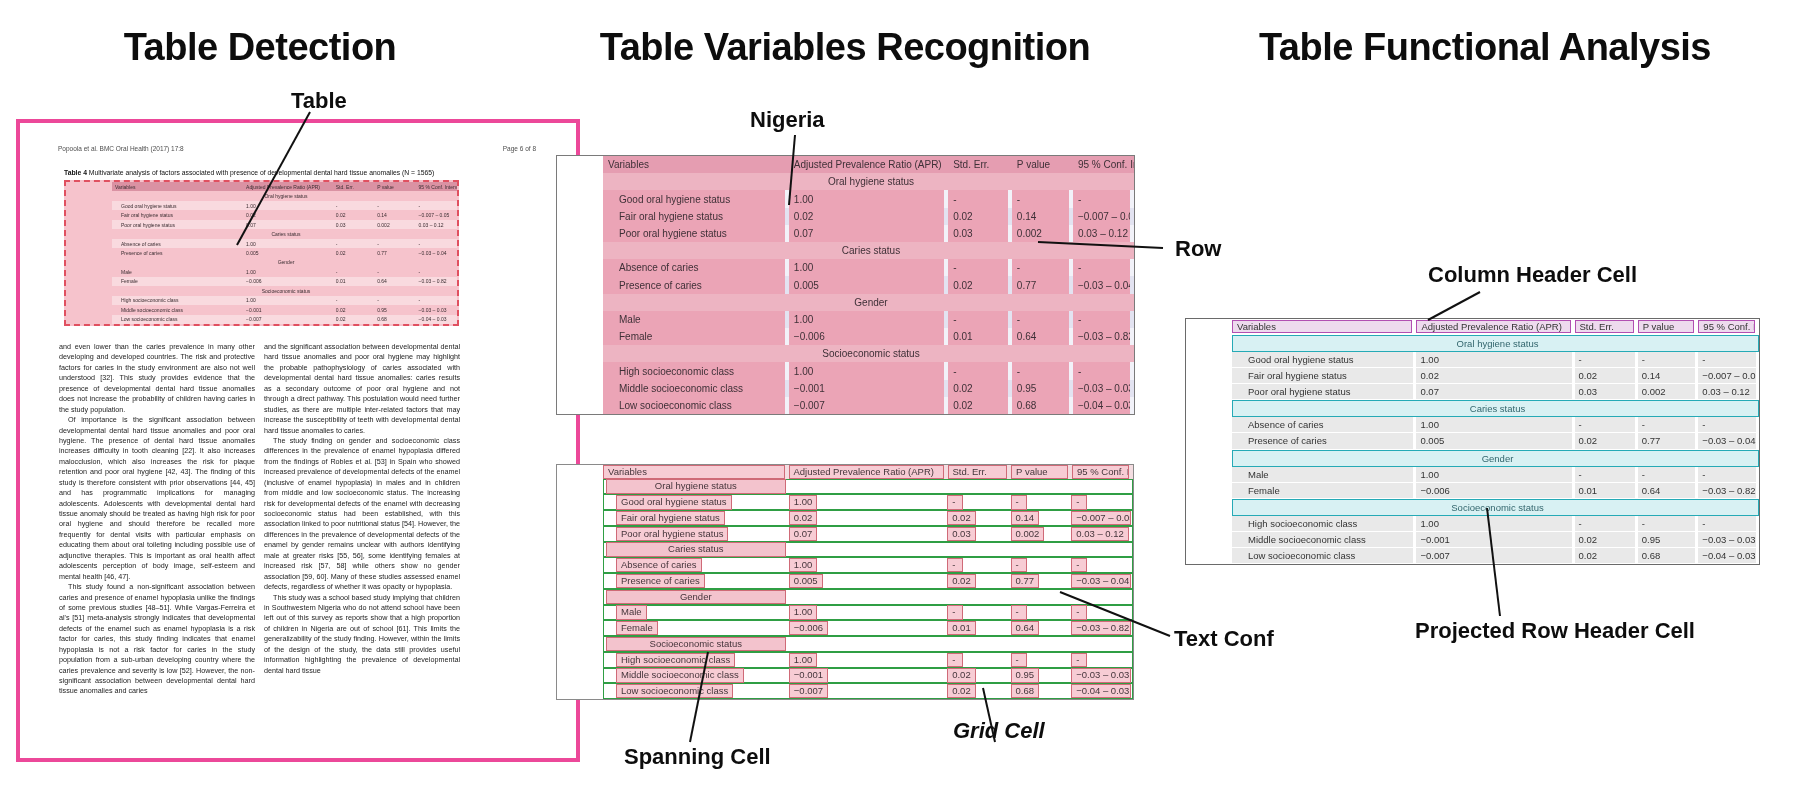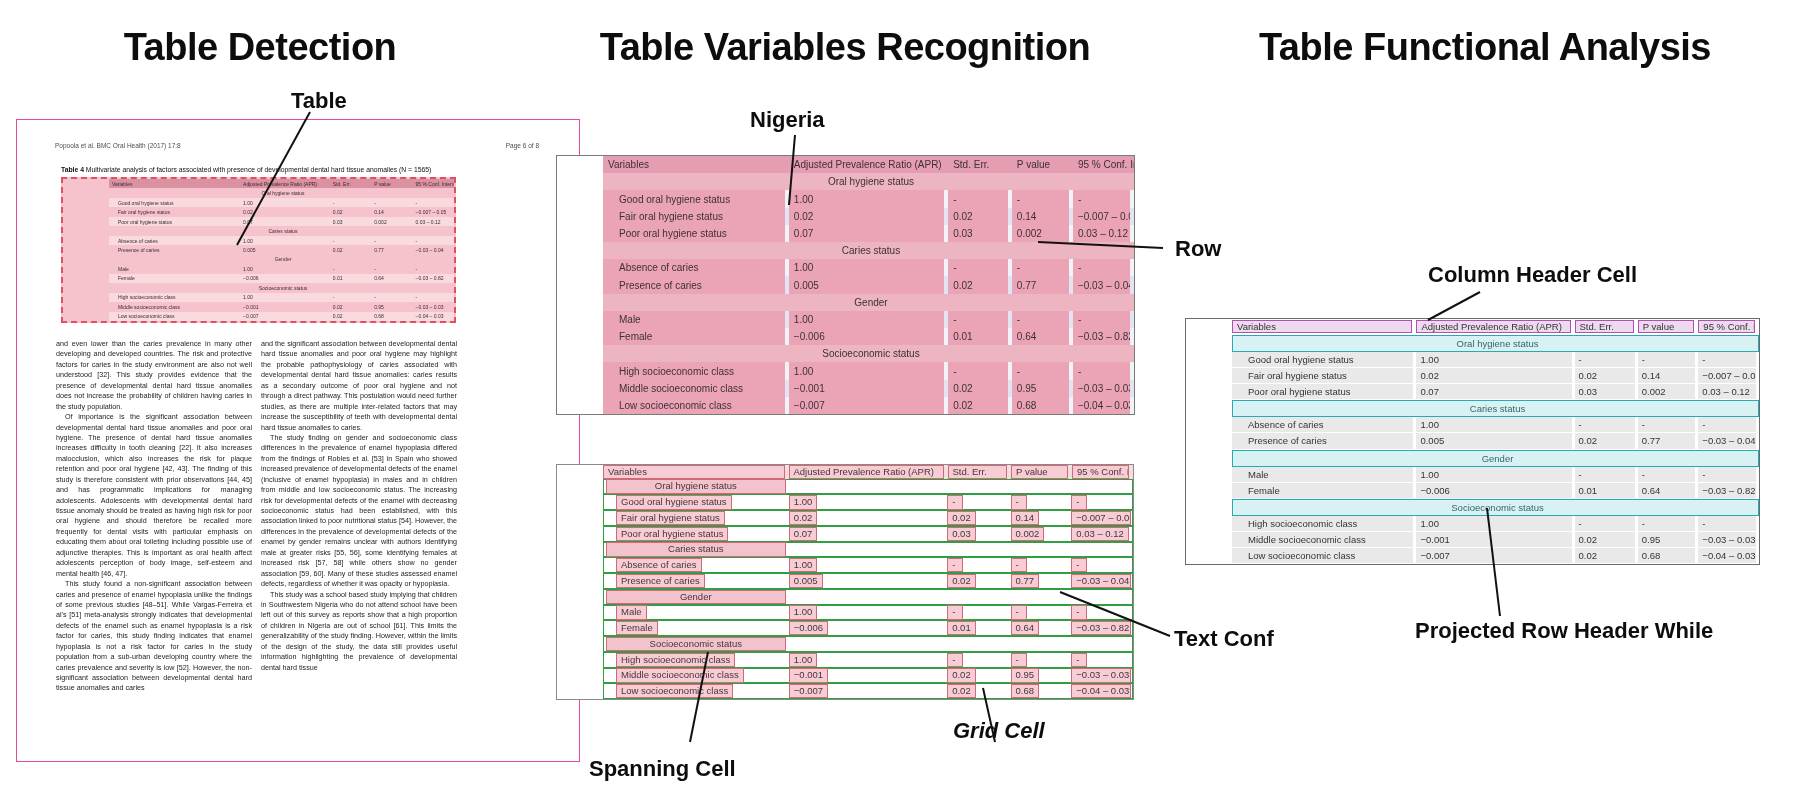--- a/index.html
+++ b/index.html
@@ -11,21 +11,21 @@
   #title-detection  { left:0;      width:520px; }
   #title-structure  { left:555px;  width:580px; }
   #title-functional { left:1200px; width:570px; }
 
   .ann { position:absolute; font-size:22px; font-weight:bold; color:#0d0d0d; white-space:nowrap; }
 
   svg.overlay { position:absolute; left:0; top:0; pointer-events:none; z-index:50; }
 
   
   #doc-page { position:absolute; left:16px; top:119px; width:564px; height:643px;
-              background:#fff; border:1px solid #ec4899;padding-left:13px; }
+              background:#fff; border:4px solid #ec4899;padding-left:13px; }
   #doc-header { position:absolute; top:22px; left:38px; right:40px; display:flex;
                 justify-content:space-between; font-size:6.5px; color:#4d4d4d; }
   #doc-caption { position:absolute; top:46px; left:44px; width:402px; font-size:6.8px; color:#111; }
   #doc-body { position:absolute; left:39px; top:219px; width:402px; height:402px; display:flex; gap:9px; }
   .doc-col { width:196px; height:100%; overflow:hidden; font-size:7.2px; line-height:1.45;
              text-align:justify; color:#1c1c1c; }
   .doc-col p { margin:0; text-indent:9px; }
   .doc-col p:first-child { text-indent:0; }
 
   
@@ -85,25 +85,25 @@
 </head>
 <body>
 
 <div class="title" id="title-detection">Table Detection</div>
 <div class="title" id="title-structure">Table Variables Recognition</div>
 <div class="title" id="title-functional">Table Functional Analysis</div>
 
 <div class="ann" style="left:283px;  top:88px;margin-left:8px;">Table</div>
 <div class="ann" style="left:750px;  top:107px;">Nigeria</div>
 <div class="ann" style="left:1167px; top:236px;margin-left:8px;">Row</div>
-<div class="ann" style="left:589px;  top:744px;margin-top:12px;">Spanning Cell</div>
+<div class="ann" style="left:624px;  top:744px;">Spanning Cell</div>
 <div class="ann" style="left:953px;  top:718px;font-style:italic;">Grid Cell</div>
 <div class="ann" style="left:1174px; top:626px;">Text Conf</div>
 <div class="ann" style="left:1428px; top:262px;">Column Header Cell</div>
-<div class="ann" style="left:1415px; top:618px;">Projected Row Header While</div>
+<div class="ann" style="left:1415px; top:618px;">Projected Row Header Cell</div>
 
 <svg class="overlay" width="1800" height="790">
   <line x1="310" y1="112" x2="237" y2="245" stroke="#111" stroke-width="2"></line>
   <line x1="795" y1="135" x2="789" y2="205" stroke="#111" stroke-width="2"></line>
   <line x1="1163" y1="248" x2="1038" y2="242" stroke="#111" stroke-width="2"></line>
   <line x1="690" y1="742" x2="708" y2="652" stroke="#111" stroke-width="2"></line>
   <line x1="995" y1="742" x2="983" y2="688" stroke="#111" stroke-width="2"></line>
   <line x1="1170" y1="636" x2="1060" y2="592" stroke="#111" stroke-width="2"></line>
   <line x1="1480" y1="292" x2="1428" y2="320" stroke="#111" stroke-width="2"></line>
   <line x1="1500" y1="616" x2="1487" y2="508" stroke="#111" stroke-width="2"></line>

